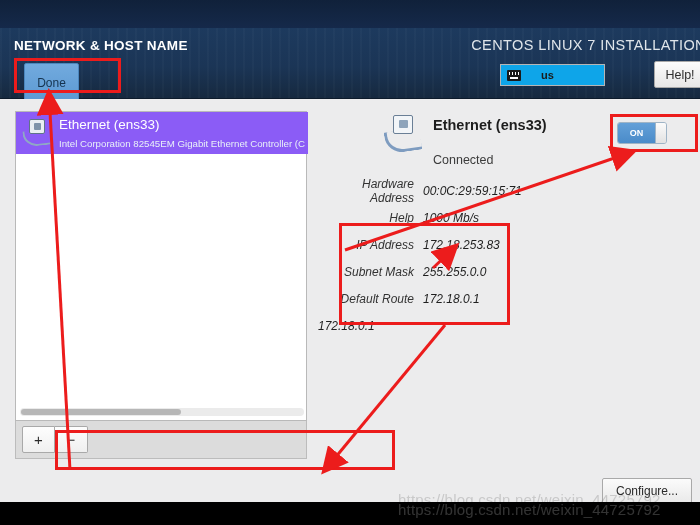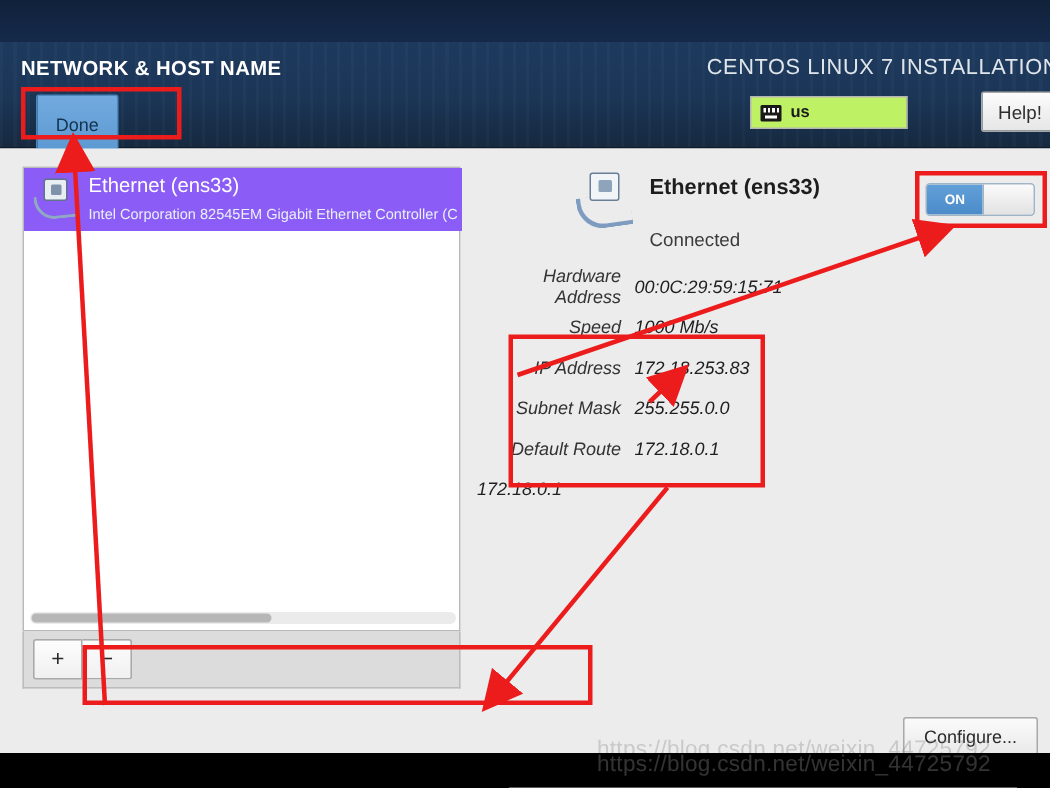--- a/index.html
+++ b/index.html
@@ -41,22 +41,22 @@
     background: linear-gradient(180deg, #72aade 0%, #5b99d2 100%);
     border: 1px solid #4b86bd;
     border-radius: 2px;
     color: #15334f; font-size: 12px;
     display: flex; align-items: center; justify-content: center;
     cursor: pointer;
   }
   #kbd-indicator {
     position: absolute; left: 500px; top: 64px;
     width: 105px; height: 22px;
-    background: #bef264; border: 1px solid #b5b5b5;
-    display: flex; align-items: center; gap: 6px; padding-left: 6px; text-align: center;
+    background: #0ea5e9; border: 1px solid #b5b5b5;
+    display: flex; align-items: center; gap: 20px; padding-left: 6px; text-align: center;
   }
   #kbd-indicator .kbd-label { font-size: 11px; font-weight: bold; color: #1a1a1a; }
   .kbd-glyph {
     width: 14px; height: 11px; background: #1a1a1a; border-radius: 1px;
     position: relative;
   }
   .kbd-glyph::before {
     content: ""; position: absolute; left: 1.5px; top: 2px;
     width: 11px; height: 3px;
     background:
@@ -155,21 +155,21 @@
     position: absolute; left: 0px; top: 15px; width: 36px; height: 22px;
     border-bottom: 3px solid #7e9cc0; border-left: 3px solid #7e9cc0;
     border-radius: 0 0 0 18px; transform: rotate(-8deg);
   }
   #detail-title { margin-left: 8px; padding-top: 2px; }
   #detail-name { font-size: 14.5px; font-weight: bold; color: #1d1d1d; }
   #detail-status { font-size: 12.5px; color: #3b3b3b; margin-top: 20px; }
 
   #toggle-switch {
     position: absolute; left: 617px; top: 122px;
-    width: 73px; height: 22px;
+    width: 50px; height: 22px;
     border: 1px solid #9fb4c6; border-radius: 3px;
     background: #e9e9e9;
     display: flex; overflow: hidden;
     cursor: pointer;
   }
   #toggle-switch .on {
     width: 37px; height: 100%;
     background: linear-gradient(180deg, #63a0d8 0%, #4a8bc9 100%);
     color: #fff; font-size: 9px; font-weight: bold;
     display: flex; align-items: center; justify-content: center;
@@ -282,21 +282,21 @@
         <div id="detail-status">Connected</div>
       </span>
     </div>
 
     <div id="detail-table">
       <div class="row">
         <span class="lbl">Hardware Address</span>
         <span class="val">00:0C:29:59:15:71</span>
       </div>
       <div class="row">
-        <span class="lbl">Speed</span>
+        <span class="lbl">Help</span>
         <span class="val">1000 Mb/s</span>
       </div>
       <div class="row">
         <span class="lbl">IP Address</span>
         <span class="val">172.18.253.83</span>
       </div>
       <div class="row">
         <span class="lbl">Subnet Mask</span>
         <span class="val">255.255.0.0</span>
       </div>

